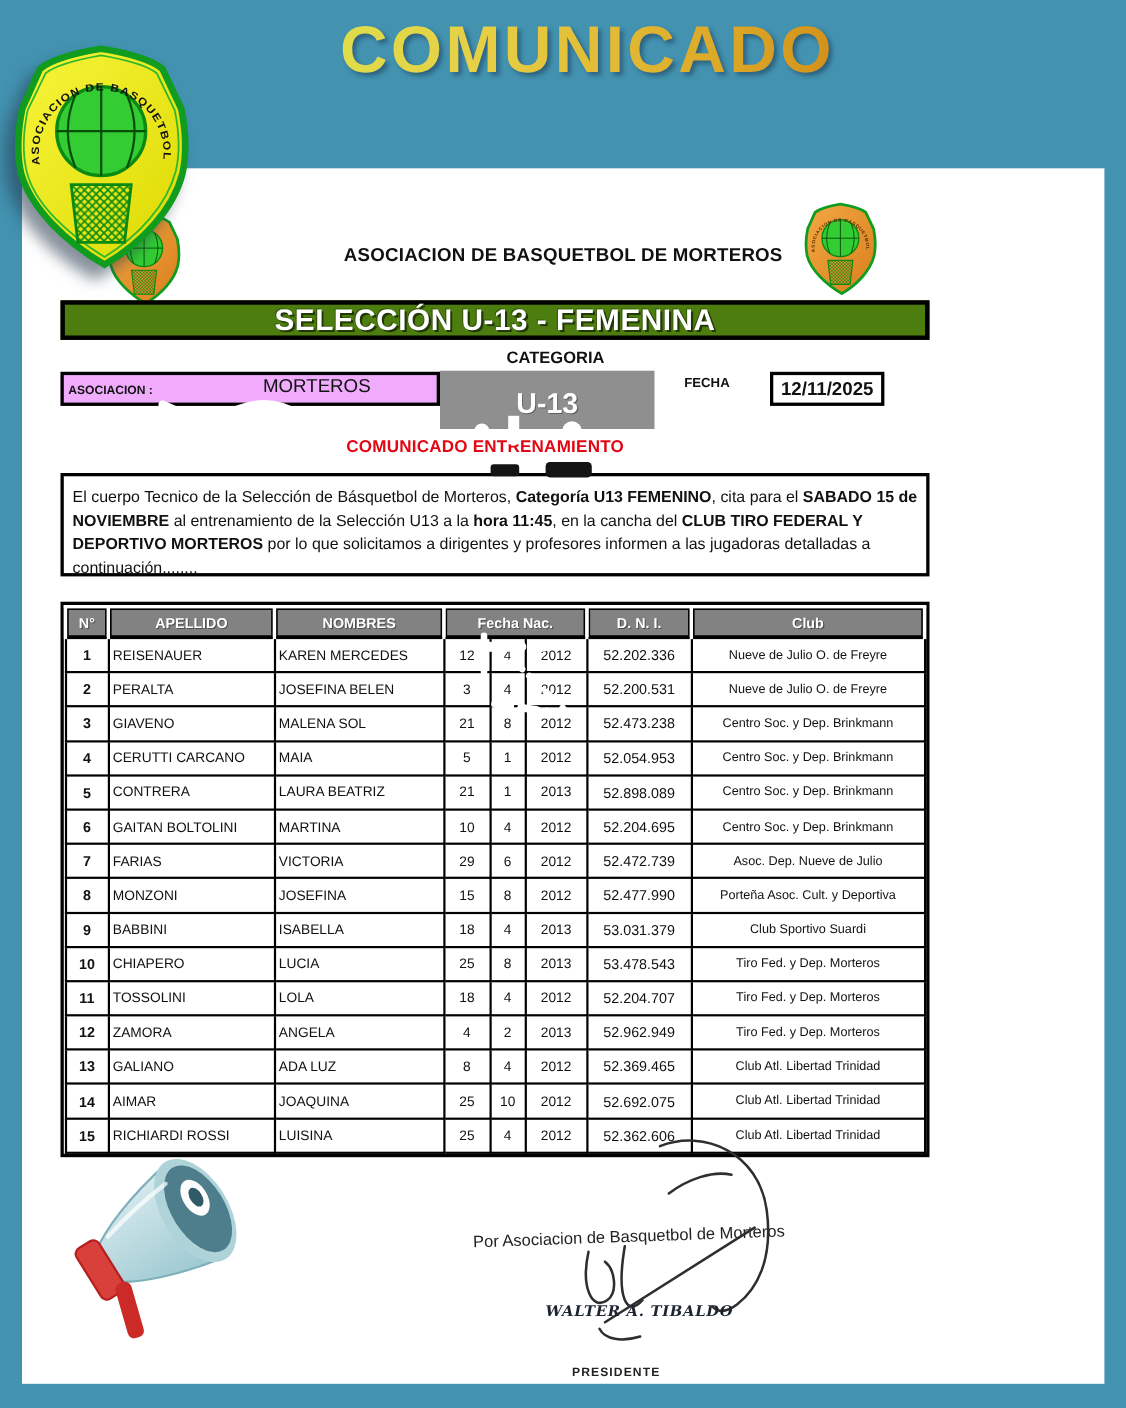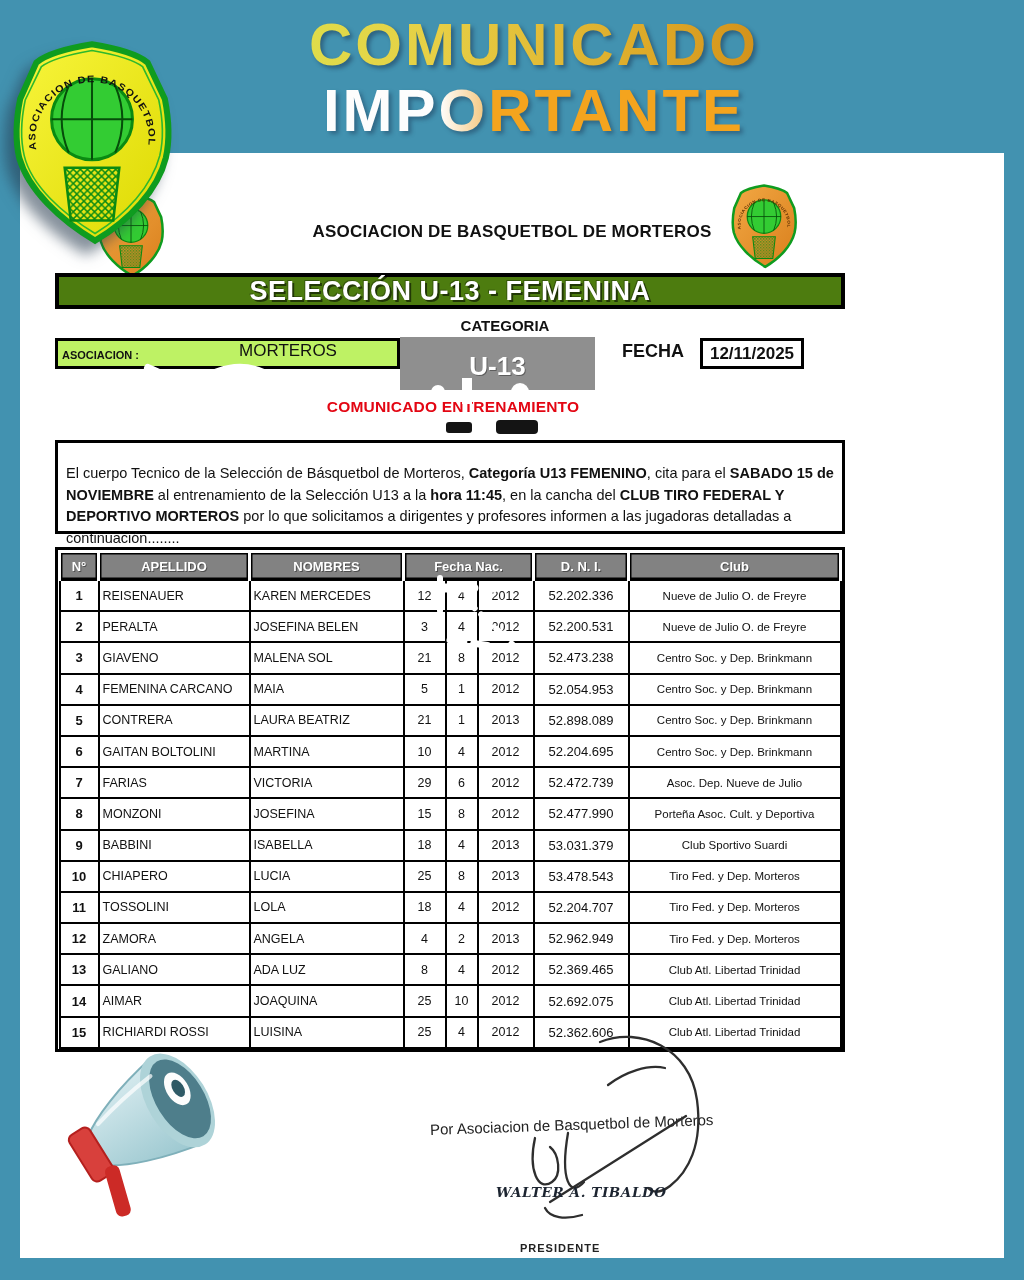--- a/index.html
+++ b/index.html
@@ -30,37 +30,37 @@
   
   .org-title{position:absolute;left:20px;top:222px;width:984px;text-align:center;
     font-size:17px;font-weight:700;color:#111;letter-spacing:.2px;}
   .banner{position:absolute;left:55px;top:273px;width:790px;height:36px;background:#4d7c0f;
     border:4px solid #000;box-sizing:border-box;display:flex;align-items:center;justify-content:center;
     color:#fff;font-size:27px;font-weight:700;letter-spacing:.5px;
     text-shadow:2px 2px 0 rgba(0,0,0,.55),-1px -1px 0 rgba(0,0,0,.3);}
   .cat-label{position:absolute;left:400px;top:317px;width:210px;text-align:center;
     font-size:15px;font-weight:700;color:#111;}
   .asoc-box{position:absolute;left:55px;top:338px;width:345px;height:31px;border:3px solid #000;
-    box-sizing:border-box;background:#bef264;}
+    box-sizing:border-box;background:#f0abfc;}
   .asoc-label{position:absolute;left:4px;top:8px;font-size:11px;font-weight:700;color:#111;}
   .asoc-value{position:absolute;left:130px;top:0px;width:200px;text-align:center;
     font-size:17px;font-weight:400;color:#111;}
   .cat-box{position:absolute;left:400px;top:337px;width:195px;height:53px;background:#8f8f8f;
     display:flex;align-items:center;justify-content:center;color:#fff;font-size:26px;font-weight:700;
     padding-top:6px;box-sizing:border-box;text-shadow:1px 1px 0 rgba(0,0,0,.35);}
-  .fecha-label{position:absolute;left:622px;top:341px;font-size:18px;font-weight:700;color:#111;text-align:right;}
+  .fecha-label{position:absolute;left:622px;top:341px;font-size:12px;font-weight:700;color:#111;text-align:right;}
   .fecha-box{position:absolute;left:700px;top:338px;width:104px;height:31px;border:3px solid #000;
     box-sizing:border-box;display:flex;align-items:center;justify-content:center;
     font-size:17px;font-weight:700;color:#111;}
-  .notice-red{position:absolute;left:58px;top:398px;width:790px;text-align:center;
+  .notice-red{position:absolute;left:46px;top:398px;width:790px;text-align:center;
     font-size:15.5px;font-weight:700;color:#e30613;letter-spacing:.2px;}
 
   
   .para-box{position:absolute;left:55px;top:430px;width:790px;height:94px;border:3.5px solid #000;
-    box-sizing:border-box;padding:20px 8px;font-size:14.5px;line-height:21.5px;color:#111;margin-top:10px;}
+    box-sizing:border-box;padding:9px 8px;font-size:14.5px;line-height:21.5px;color:#111;}
   .para-box .b{font-weight:700;}
 
   
   .table-wrap{position:absolute;left:55px;top:547px;width:790px;border:3px solid #000;
     box-sizing:border-box;background:#fff;}
   table{width:100%;border-collapse:collapse;table-layout:fixed;}
   th{background:#828282;color:#fff;font-size:13px;font-weight:700;height:24px;
     border:3px solid #fff;border-bottom:2px solid #000;box-shadow:inset 0 0 0 1.5px #000;
     text-shadow:1px 1px 0 rgba(0,0,0,.4);}
   td{border:2px solid #000;height:27.2px;padding:1px 3px;color:#111;overflow:hidden;white-space:nowrap;}
@@ -82,21 +82,20 @@
   .sig-svg{position:absolute;left:490px;top:1030px;pointer-events:none;}
   .mega{position:absolute;left:42px;top:1038px;}
   .wm{position:absolute;left:0;top:0;pointer-events:none;}
 </style>
 </head>
 <body>
 
 <div class="page">
 
   <div class="title1">COMUNICADO</div>
-  <div class="title2"><span class="t2-white">IMP</span><span class="t2-mid">O</span><span class="t2-orange">RTANTE</span></div>
 
   <div class="doc"></div>
 
   <svg class="shield-behind" viewBox="0 0 170 205">
     <defs>
       <linearGradient id="gradO1" x1="0" y1="0" x2="1" y2="1">
         <stop offset="0" stop-color="#f2a844"></stop>
           <stop offset="1" stop-color="#d97f1c"></stop>
       </linearGradient>
       <pattern id="netO1" patternUnits="userSpaceOnUse" width="7" height="7">
@@ -216,21 +215,21 @@
             <td class="c-text">GIAVENO</td>
             <td class="c-text">MALENA SOL</td>
             <td class="c-date">21</td>
             <td class="c-date">8</td>
             <td class="c-date">2012</td>
             <td class="c-dni">52.473.238</td>
             <td class="c-club">Centro Soc. y Dep. Brinkmann</td>
           </tr>
           <tr>
             <td class="c-num">4</td>
-            <td class="c-text">FEMENINA CARCANO</td>
+            <td class="c-text">CERUTTI CARCANO</td>
             <td class="c-text">MAIA</td>
             <td class="c-date">5</td>
             <td class="c-date">1</td>
             <td class="c-date">2012</td>
             <td class="c-dni">52.054.953</td>
             <td class="c-club">Centro Soc. y Dep. Brinkmann</td>
           </tr>
           <tr>
             <td class="c-num">5</td>
             <td class="c-text">CONTRERA</td>

